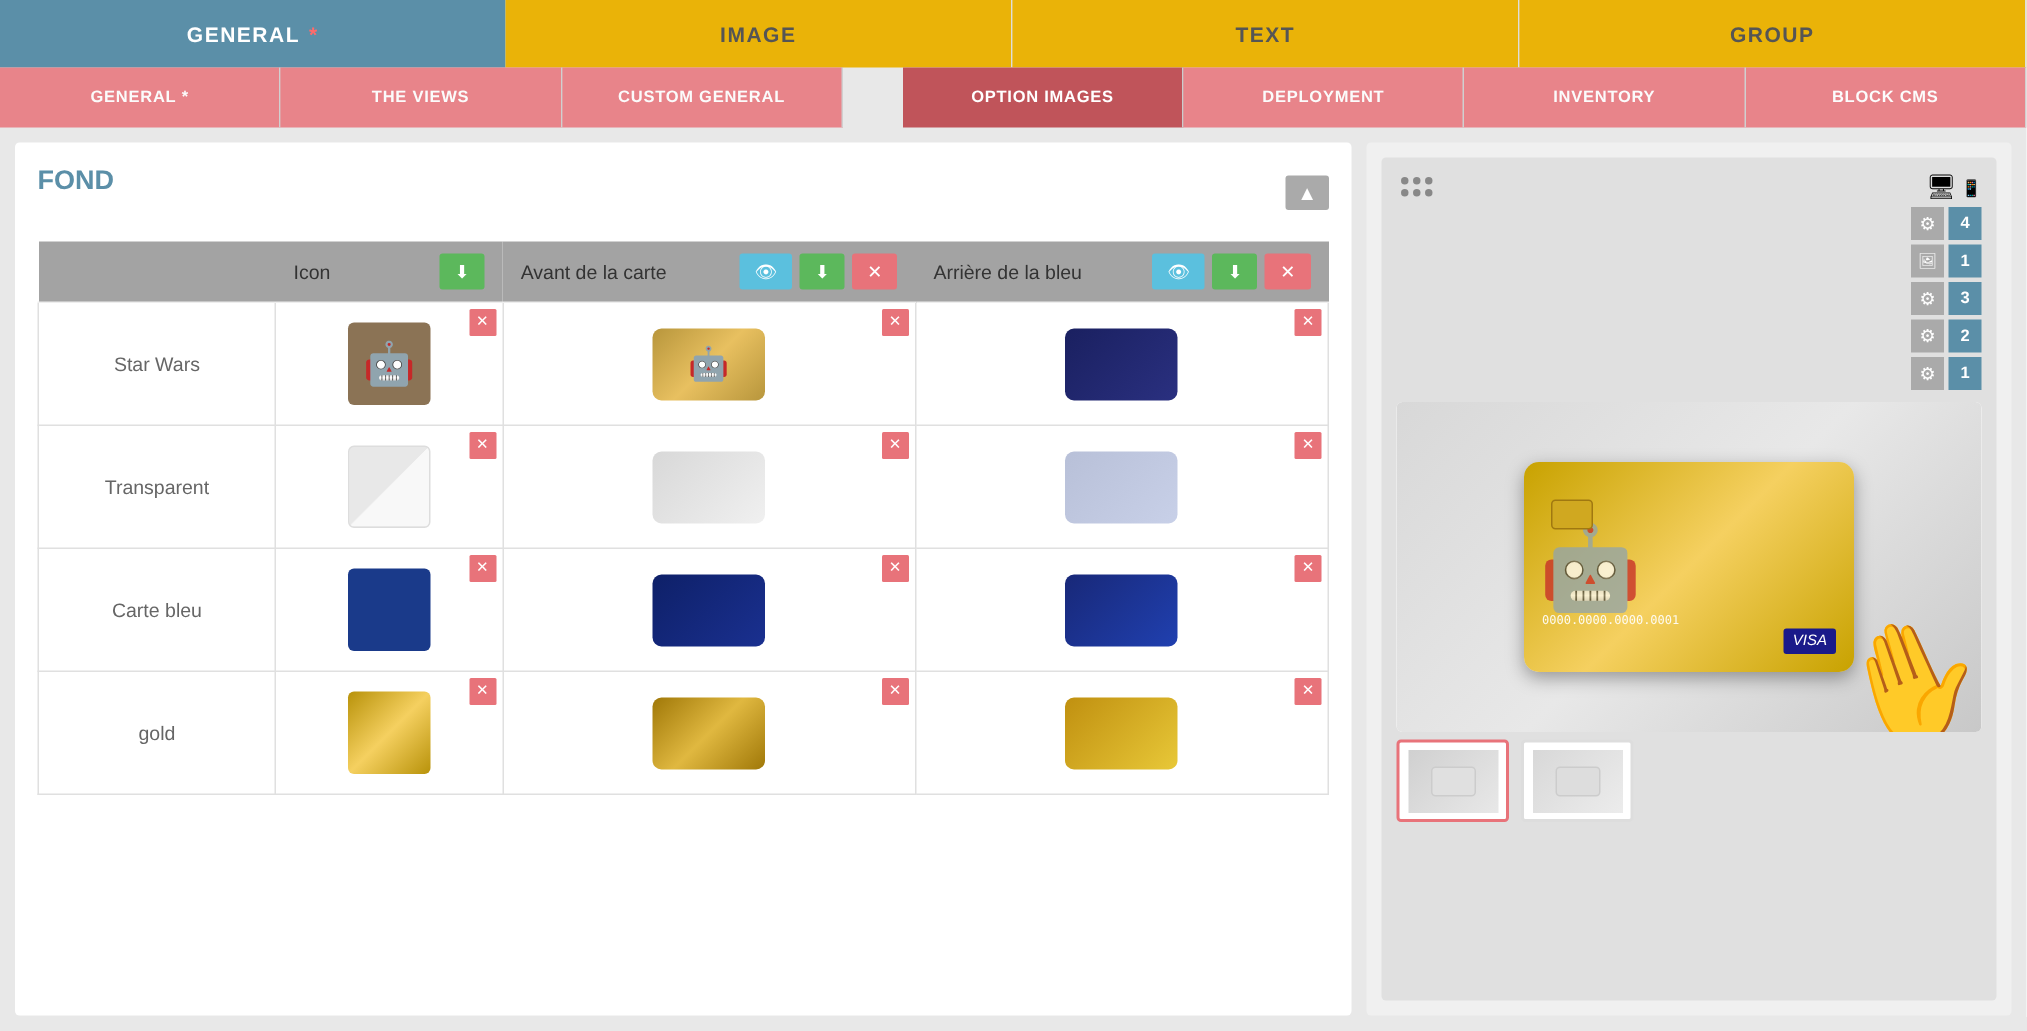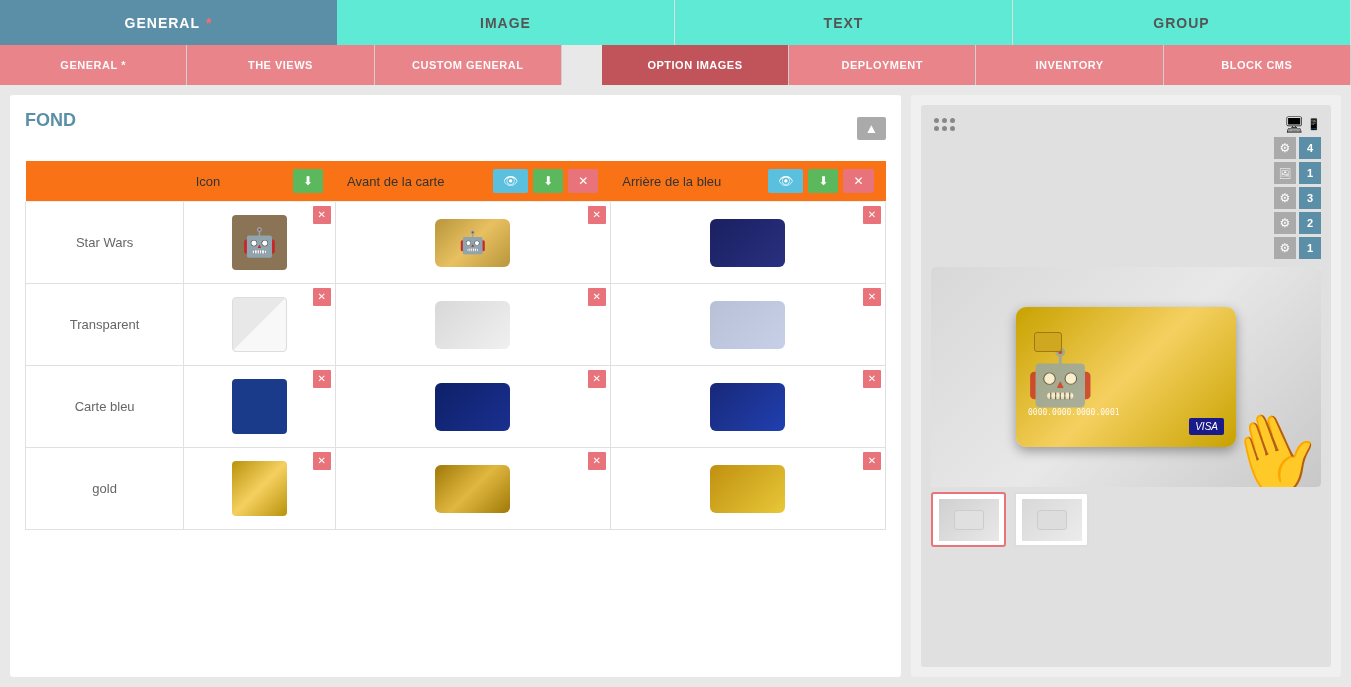--- a/index.html
+++ b/index.html
@@ -2,42 +2,42 @@
 <html><head>
   <meta charset="utf-8">
   <style>
     * { box-sizing: border-box; margin: 0; padding: 0; }
     body { font-family: Arial, sans-serif; background: #e8e8e8; font-size: 13px; width: 1351px; height: 687px; overflow: hidden; }
 
     
     .top-nav { display: flex; height: 45px; }
     .top-nav-tab { flex: 1; display: flex; align-items: center; justify-content: center; font-weight: bold; font-size: 14px; letter-spacing: 1px; cursor: pointer; }
     .top-nav-tab.active-blue { background: #5b8fa8; color: white; }
-    .top-nav-tab.inactive { background: #5eead4; color: #555; border-right: 1px solid #ddd; }
+    .top-nav-tab.inactive { background: #eab308; color: #555; border-right: 1px solid #ddd; }
     .top-nav-tab .asterisk { margin-left: 6px; color: #ff6b6b; }
 
     
     .sub-nav { display: flex; height: 40px; }
     .sub-nav-tab { flex: 1; display: flex; align-items: center; justify-content: center; font-size: 11px; font-weight: bold; letter-spacing: 0.5px; cursor: pointer; border-right: 1px solid #ccc; }
     .sub-nav-tab.inactive { background: #e8737a; color: white; opacity: 0.85; }
     .sub-nav-tab.selected { background: #c0545a; color: white; margin-left: 40px; }
 
     
     .main-content { display: flex; height: calc(687px - 85px); }
 
     
     .left-panel { flex: 1; background: white; margin: 10px; padding: 15px; overflow-y: auto; border-radius: 3px; }
 
     .fond-title { color: #5b8fa8; font-size: 18px; font-weight: bold; margin-bottom: 15px; }
 
     .scroll-up-btn { float: right; background: #aaa; border: none; color: white; padding: 4px 8px; cursor: pointer; border-radius: 2px; }
 
     
     .image-table { width: 100%; border-collapse: collapse; }
-    .image-table th { background: #f97316; padding: 8px 12px; text-align: left; font-weight: normal; color: #333; border-bottom: 1px solid #eee; }
+    .image-table th { background: #a3a3a3; padding: 8px 12px; text-align: left; font-weight: normal; color: #333; border-bottom: 1px solid #eee; }
     .image-table td { border: 1px solid #e0e0e0; padding: 8px; vertical-align: middle; text-align: center; position: relative; }
     .image-table tr td:first-child { text-align: center; color: #666; font-size: 13px; width: 115px; }
 
     .col-icon { width: 110px; }
     .col-avant { width: 200px; }
     .col-arriere { width: 200px; }
 
     
     .col-header { display: flex; align-items: center; gap: 5px; }
     .col-header span { flex: 1; }

